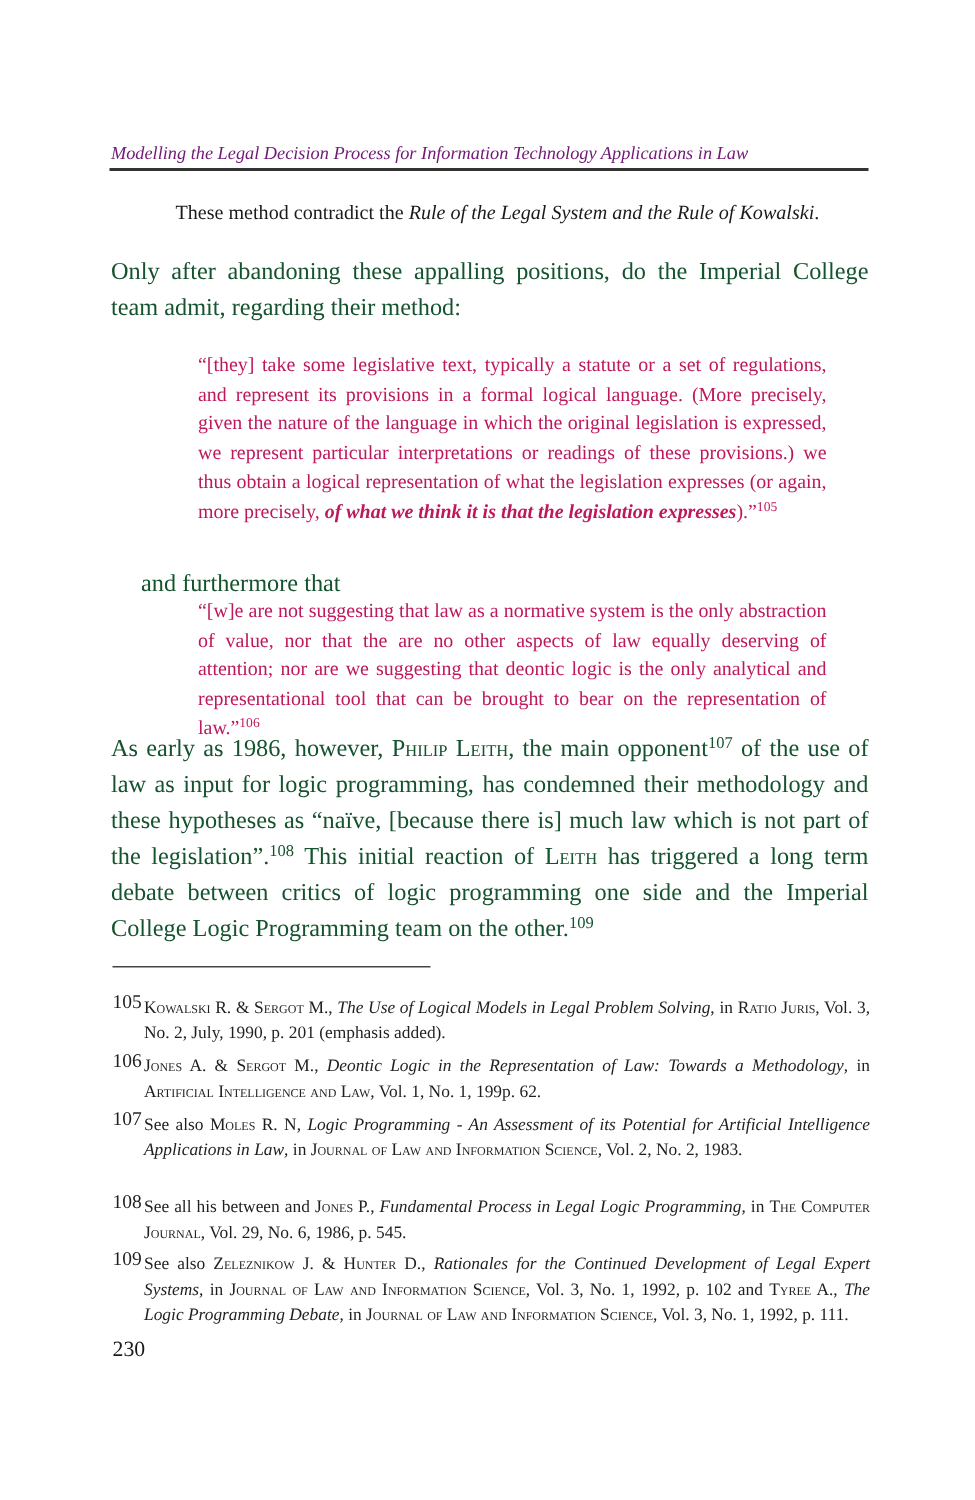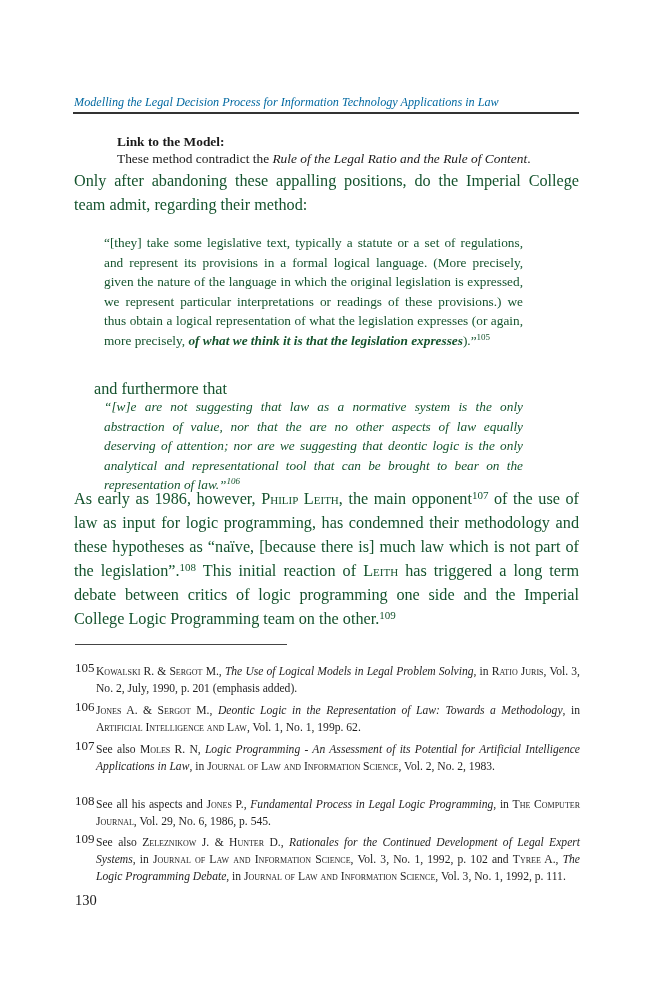--- a/index.html
+++ b/index.html
@@ -20,21 +20,21 @@
       left: 0; top: 0;
       width: 650px; height: 1000px;
     }
     .running-head {
       position: absolute;
       left: 74px;
       top: 95px;
       width: 505px;
       font-style: italic;
       font-size: 12.2px;
-      color: #0369a1;
+      color: #701a75;
       white-space: nowrap;
     }
     .head-rule {
       position: absolute;
       left: 73px;
       top: 112px;
       width: 506px;
       height: 2px;
       background: #333;
     }
@@ -53,26 +53,26 @@
       position: absolute;
       left: 74px;
       width: 505px;
       font-size: 16.2px;
       line-height: 24px;
       text-align: justify;
       color: #14532d;
     }
     .blockquote {
       position: absolute;
-      left: 104px;
+      left: 132px;
       width: 419px;
       font-size: 13.3px;
       line-height: 19.6px;
       text-align: justify;
-      color: #14532d;
+      color: #be185d;
     }
     .sc {
       font-variant: small-caps;
     }
     sup {
       font-size: 0.68em;
       vertical-align: 0.5em;
       line-height: 0;
     }
     .fn-rule {
@@ -110,31 +110,30 @@
   </style>
 </head>
 <body>
 
 <div class="page">
 
   <div class="running-head">Modelling the Legal Decision Process for Information Technology Applications in Law</div>
   <div class="head-rule"></div>
 
   <div class="link-block">
-    <div class="link-title">Link to the Model:</div>
-    <div><span>These method contradict the </span><i>Rule of the Legal Ratio and the Rule of Content</i><span>.</span></div>
+    <div><span>These method contradict the </span><i>Rule of the Legal System and the Rule of Kowalski</i><span>.</span></div>
   </div>
 
   <p class="body-para" style="top:169px; margin:0;">Only after abandoning these appalling positions, do the Imperial College team admit, regarding their method:</p>
 
   <p class="blockquote" style="top:233px; margin:0;"><span>“[they] take some legislative text, typically a statute or a set of regulations, and represent its provisions in a formal logical language. (More precisely, given the nature of the language in which the original legislation is expressed, we represent particular interpretations or readings of these provisions.) we thus obtain a logical representation of what the legislation expresses (or again, more precisely, </span><b><i>of what we think it is that the legislation expresses</i></b><span>).”</span><sup>105</sup></p>
 
   <p class="body-para" style="top:361px; left:78px; margin:16px;">and furthermore that</p>
 
-  <p class="blockquote" style="top:397px; margin:0;font-style:italic;"><span>“[w]e are not suggesting that law as a normative system is the only abstraction of value, nor that the are no other aspects of law equally deserving of attention; nor are we suggesting that deontic logic is the only analytical and representational tool that can be brought to bear on the representation of law.”</span><sup>106</sup></p>
+  <p class="blockquote" style="top:397px; margin:0;"><span>“[w]e are not suggesting that law as a normative system is the only abstraction of value, nor that the are no other aspects of law equally deserving of attention; nor are we suggesting that deontic logic is the only analytical and representational tool that can be brought to bear on the representation of law.”</span><sup>106</sup></p>
 
   <p class="body-para" style="top:487px; margin:0;"><span>As early as 1986, however, </span><span class="sc">Philip Leith</span><span>, the main opponent</span><sup>107</sup><span> of the use of law as input for logic programming, has condemned their methodology and these hypotheses as “naïve, [because there is] much law which is not part of the legislation”.</span><sup>108</sup><span> This initial reaction of </span><span class="sc">Leith</span><span> has triggered a long term debate between critics of logic programming one side and the Imperial College Logic Programming team on the other.</span><sup>109</sup></p>
 
   <div class="fn-rule"></div>
 
   <div class="footnote" style="top:663px;">
     <span class="fn-num">105</span>
     <div class="fn-text"><span class="sc">Kowalski R. &amp; Sergot M.</span><span>, </span><i>The Use of Logical Models in Legal Problem Solving</i><span>, in </span><span class="sc">Ratio Juris</span><span>, Vol. 3, No. 2, July, 1990, p. 201 (emphasis added).</span></div>
   </div>
 
@@ -143,23 +142,23 @@
     <div class="fn-text"><span class="sc">Jones A. &amp; Sergot M.</span><span>, </span><i>Deontic Logic in the Representation of Law: Towards a Methodology</i><span>, in </span><span class="sc">Artificial Intelligence and Law</span><span>, Vol. 1, No. 1, 199p. 62.</span></div>
   </div>
 
   <div class="footnote" style="top:741px;">
     <span class="fn-num">107</span>
     <div class="fn-text"><span>See also </span><span class="sc">Moles R. N</span><span>, </span><i>Logic Programming - An Assessment of its Potential for Artificial Intelligence Applications in Law</i><span>, in </span><span class="sc">Journal of Law and Information Science</span><span>, Vol. 2, No. 2, 1983.</span></div>
   </div>
 
   <div class="footnote" style="top:796px;">
     <span class="fn-num">108</span>
-    <div class="fn-text"><span>See all his aspects and </span><span class="sc">Jones P.</span><span>, </span><i>Fundamental Process in Legal Logic Programming</i><span>, in </span><span class="sc">The Computer Journal</span><span>, Vol. 29, No. 6, 1986, p. 545.</span></div>
+    <div class="fn-text"><span>See all his between and </span><span class="sc">Jones P.</span><span>, </span><i>Fundamental Process in Legal Logic Programming</i><span>, in </span><span class="sc">The Computer Journal</span><span>, Vol. 29, No. 6, 1986, p. 545.</span></div>
   </div>
 
   <div class="footnote" style="top:834px;">
     <span class="fn-num">109</span>
     <div class="fn-text"><span>See also </span><span class="sc">Zeleznikow J. &amp; Hunter D.</span><span>, </span><i>Rationales for the Continued Development of Legal Expert Systems</i><span>, in </span><span class="sc">Journal of Law and Information Science</span><span>, Vol. 3, No. 1, 1992, p. 102 and </span><span class="sc">Tyree A.</span><span>, </span><i>The Logic Programming Debate</i><span>, in </span><span class="sc">Journal of Law and Information Science</span><span>, Vol. 3, No. 1, 1992,  p. 111.</span></div>
   </div>
 
-  <div class="page-number">130</div>
+  <div class="page-number">230</div>
 
 </div>
 
 </body></html>

